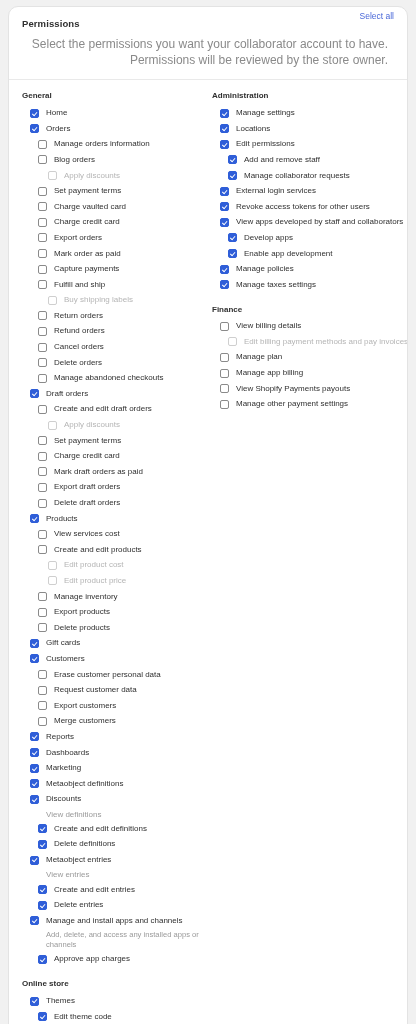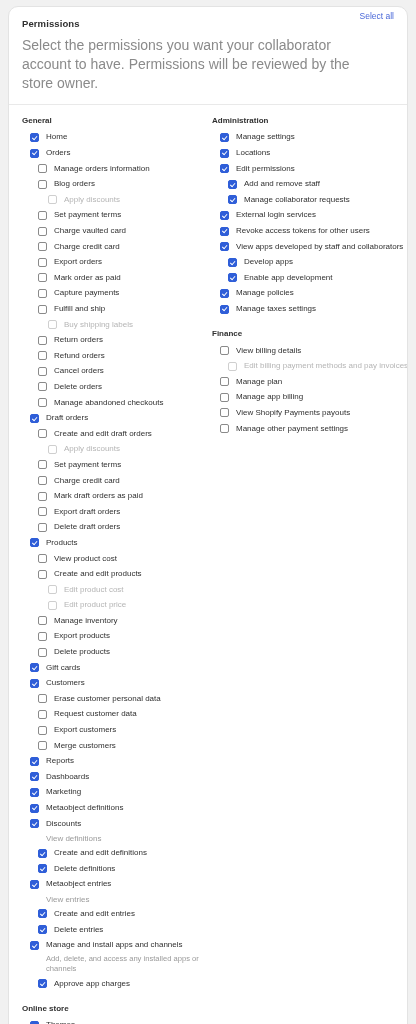--- a/index.html
+++ b/index.html
@@ -31,24 +31,25 @@
     letter-spacing: 0.1px;
   }
   .select-all {
     position: absolute;
     right: 13px; top: 4px;
     font-size: 8.5px;
     color: #4a68d8;
     cursor: pointer;
   }
   .card-sub {
-    padding: 7px 25px 11px 13px;
-    font-size: 14px;
+    padding: 7px 19px 11px 13px;
+    font-size: 12px;
     color: #8a8a8a;
     line-height: 1.35;
+    text-align: right;
   }
   .divider { height: 1px; background: #e9e9e9; width: 100%; }
 
   .body {
     position: relative;
     padding: 11px 0 14px 0;
     min-height: 955px;
   }
   .col { position: absolute; top: 11px; }
   .col-left  { left: 0px;   width: 207px; }
@@ -244,21 +245,21 @@
         <div class="row lvl1">
           <span class="cb"></span>
           <span class="lbl">Delete draft orders</span>
         </div>
         <div class="row lvl0">
           <span class="cb checked"></span>
           <span class="lbl">Products</span>
         </div>
         <div class="row lvl1">
           <span class="cb"></span>
-          <span class="lbl">View product cost</span>
+          <span class="lbl">View services cost</span>
         </div>
         <div class="row lvl1">
           <span class="cb"></span>
           <span class="lbl">Create and edit products</span>
         </div>
         <div class="row lvl2">
           <span class="cb disabled"></span>
           <span class="lbl muted">Edit product cost</span>
         </div>
         <div class="row lvl2">

